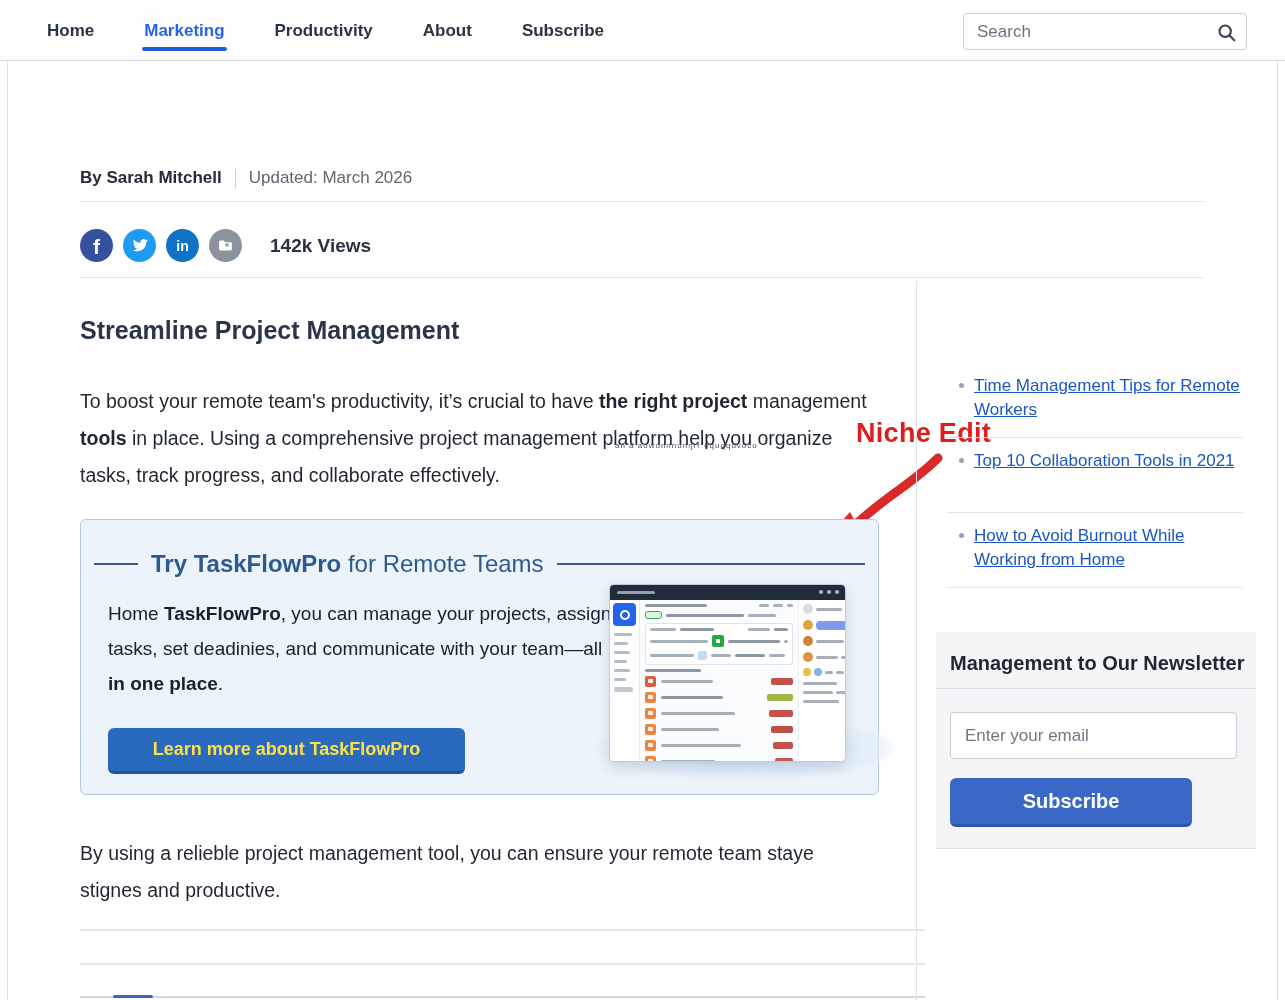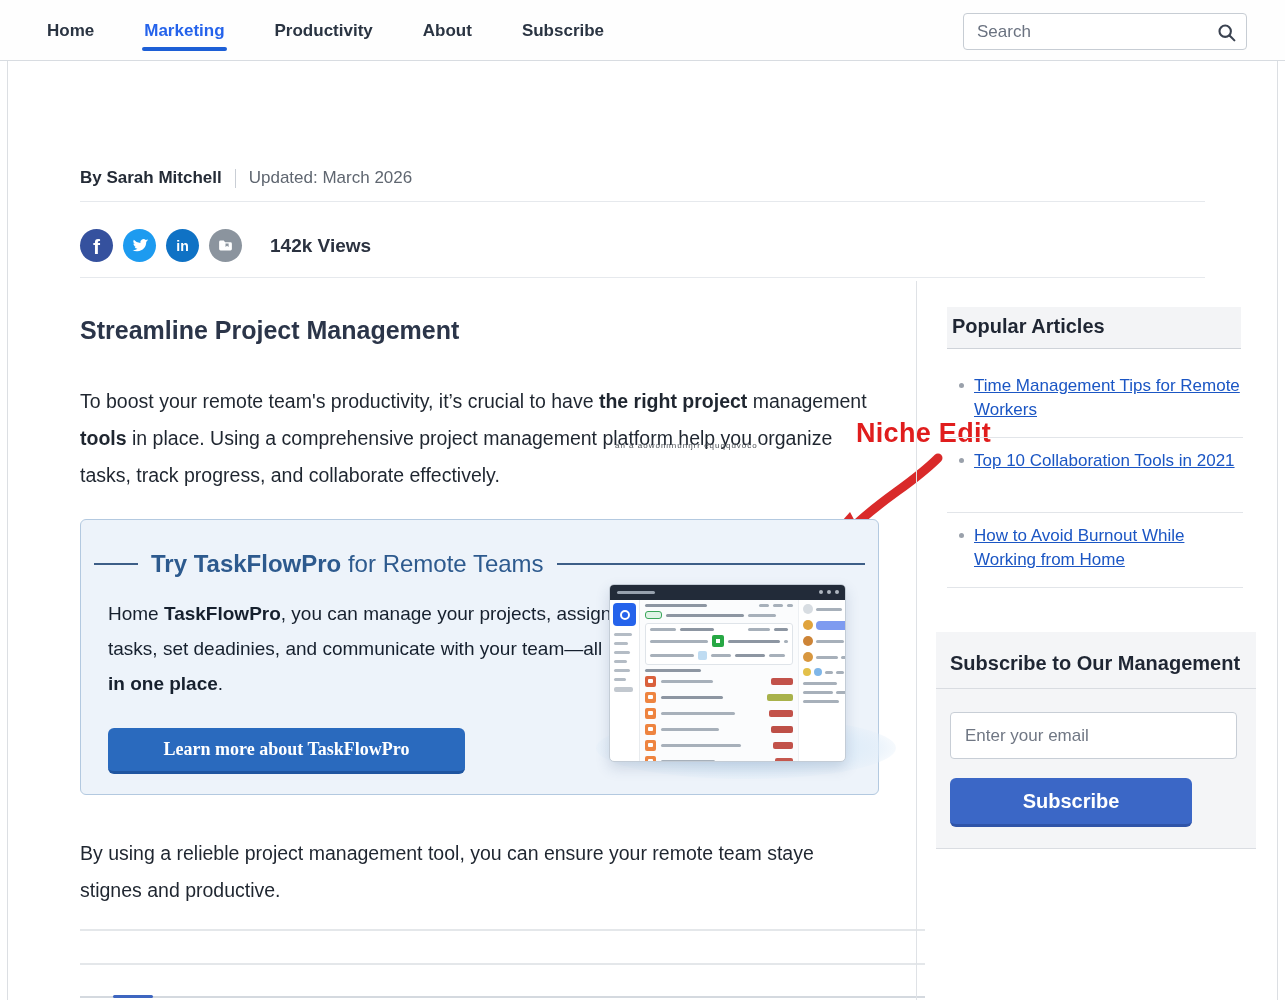--- a/index.html
+++ b/index.html
@@ -51,21 +51,21 @@
   
   .promo { position:absolute; left:80px; top:519px; width:799px; height:276px; background:#edf3fa; border:1px solid #b3c9e0; border-radius:6px; }
   .promo-titlerow { position:absolute; left:13px; right:13px; top:30px; display:flex; align-items:center; }
   .promo-line { height:2px; background:#3d5e87; }
   .promo-line.l { width:44px; }
   .promo-line.r { flex:1; }
   .promo-title { margin:0 13px; font-size:24px; color:#2d5a8e; white-space:nowrap; }
   .promo-title b { font-weight:700; }
   .promo-body { position:absolute; left:27px; top:76px; width:505px; font-size:19px; line-height:35px; color:#16202e; }
   .promo-body b { font-weight:700; }
-  .promo-btn { position:absolute; left:27px; top:208px; width:357px; height:46px; background:#2a6abe; border:none; border-bottom:3px solid #1f55a0; border-radius:6px; color:#ffffff; font-size:18px; font-weight:700; font-family:Liberation Serif, serif; cursor:pointer; }
+  .promo-btn { position:absolute; left:27px; top:208px; width:357px; height:46px; background:#2a6abe; border:none; border-bottom:3px solid #1f55a0; border-radius:6px; color:#fde047; font-size:18px; font-weight:700; font-family:Liberation Sans, sans-serif; cursor:pointer; }
 
   
   .lt-base { position:absolute; left:515px; top:197px; width:300px; height:62px; border-radius:50%; background:radial-gradient(ellipse at center, #cfe3f5 0%, #e2eef9 55%, rgba(255,255,255,0) 78%); }
   .laptop { position:absolute; left:528px; top:64px; width:237px; height:178px; background:#fff; border:1px solid #c3ccd6; border-radius:5px; box-shadow:0 6px 14px rgba(50,80,120,0.18); overflow:hidden; }
   .lt-titlebar { height:15px; background:#222b39; position:relative; }
   .lt-titlebar .tbar { position:absolute; left:7px; top:6px; width:38px; height:3px; background:#97a1ae; border-radius:2px; }
   .lt-titlebar .dots { position:absolute; right:6px; top:5px; display:flex; gap:4px; }
   .lt-titlebar .dots i { width:4px; height:4px; border-radius:50%; background:#aeb6c0; }
   .lt-cols { display:flex; height:163px; }
   .lt-side { width:30px; border-right:1px solid #e8ebee; padding:3px; }
@@ -315,40 +315,39 @@
 
   <p class="para p2">By using a relieble project management tool, you can ensure your remote team staye stignes and productive.</p>
 
   <div class="skel" style="top:929px;"></div>
   <div class="skel" style="top:963px;"></div>
   <div class="skel darker" style="top:996px;"></div>
   <div class="blue-frag"></div>
 
   <div class="vsep"></div>
 
-  <div class="pop-head">Popular Articles</div>
 
   <div class="pop-item" style="top:374px;">
     <span class="bullet"></span>
     <span class="txt">Time Management Tips for Remote Workers</span>
   </div>
   <div class="side-hr" style="top:437px;"></div>
 
   <div class="pop-item" style="top:449px;">
     <span class="bullet"></span>
     <span class="txt">Top 10 Collaboration Tools in 2021</span>
   </div>
   <div class="side-hr" style="top:512px;"></div>
 
   <div class="pop-item" style="top:524px;">
     <span class="bullet"></span>
     <span class="txt">How to Avoid Burnout While Working from Home</span>
   </div>
   <div class="side-hr" style="top:587px;"></div>
 
   <div class="news">
-    <div class="news-head">Subscribe to Our Management</div>
+    <div class="news-head">Management to Our Newsletter</div>
     <div class="news-hr"></div>
     <input class="email-input" type="text" placeholder="Enter your email" style="">
     <button class="sub-btn">Subscribe</button>
   </div>
 
 </div>
 
 </body></html>

